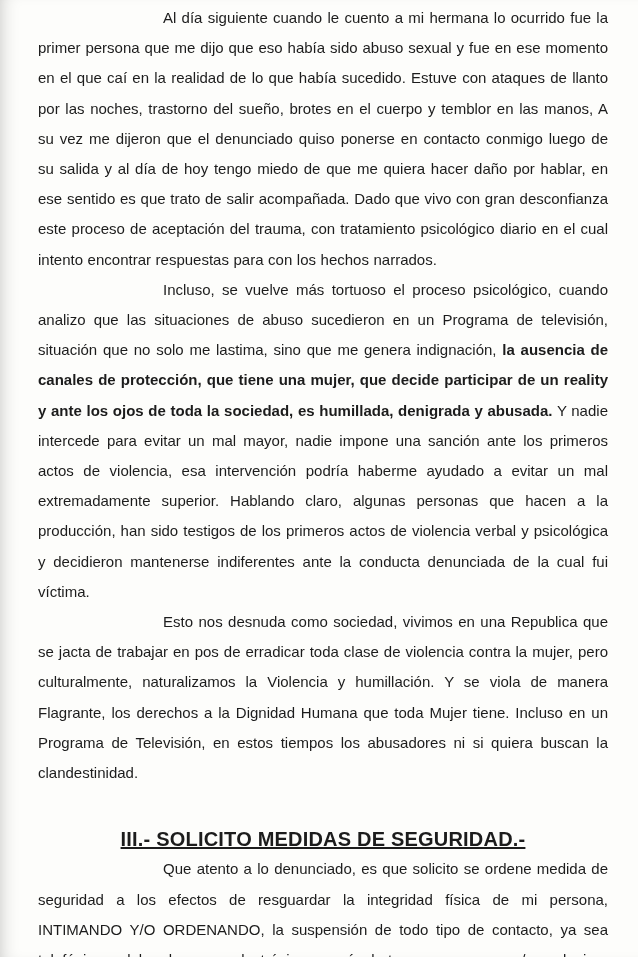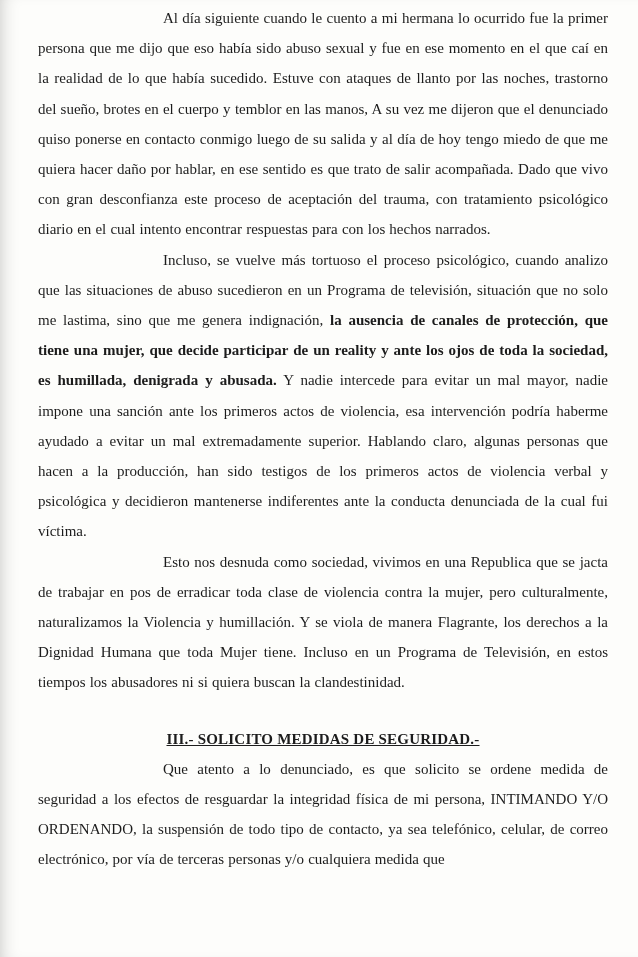--- a/index.html
+++ b/index.html
@@ -7,40 +7,40 @@
     padding: 0;
     background: #ffffff;
   }
   .scan-page {
     position: relative;
     width: 638px;
     height: 957px;
     box-sizing: border-box;
     background: #fdfdfb;
     color: #1c1c1c;
-    font-family: Liberation Serif, serif;
+    font-family: Liberation Sans, sans-serif;
     font-size: 15px;
     line-height: 30.2px;
     padding: 3px 30px 0 38px;
     overflow: hidden;
     
     box-shadow: inset 14px 0 20px -16px rgba(0,0,0,0.28);
   }
   .body-para {
     margin: 0;
     text-align: justify;
     text-indent: 125px;
     word-spacing: 0.4px;
   }
   .bold {
     font-weight: bold;
   }
   .section-heading {
-    margin: 26px 0 0 0;
-    font-size: 15px;
+    margin: 36px 0 0 0;
+    font-size: 20px;
     line-height: 30.2px;
     font-weight: bold;
     text-decoration: underline;
     text-align: center;
     text-indent: 0;
     letter-spacing: 0.2px;
   }
 </style>
 </head>
 <body>

